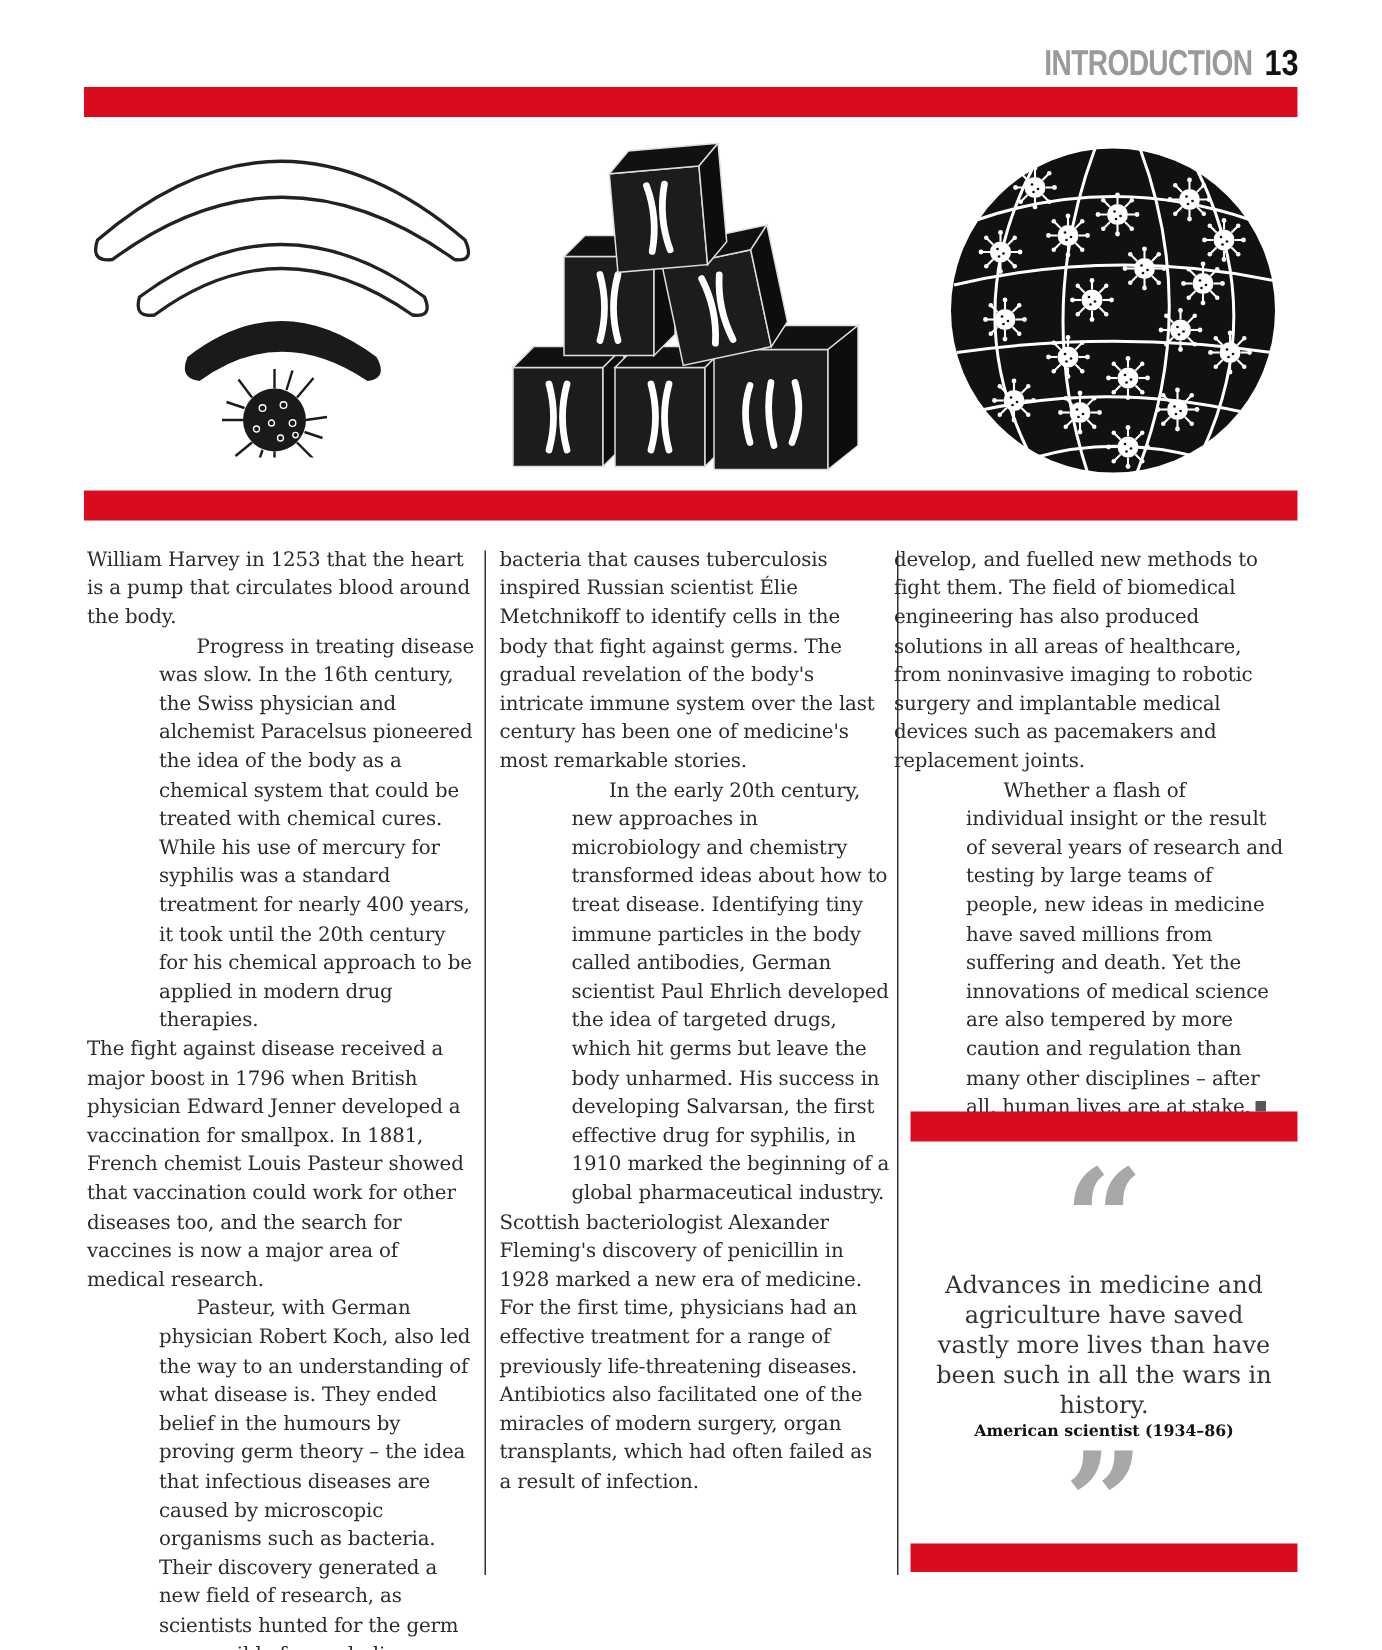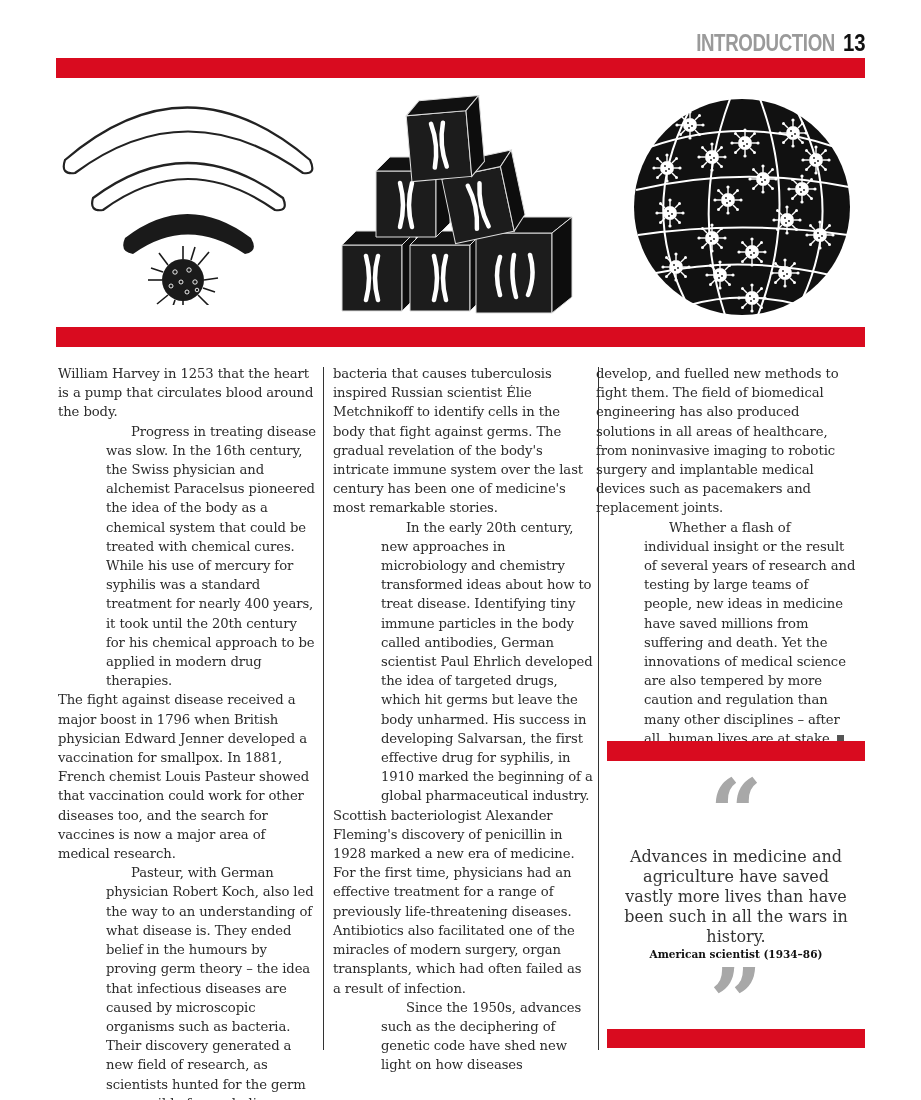--- a/index.html
+++ b/index.html
@@ -199,21 +199,20 @@
   <p>William Harvey in 1253 that the heart is a pump that circulates blood around the body.</p>
   <p class="indent">Progress in treating disease was slow. In the 16th century, the Swiss physician and alchemist Paracelsus pioneered the idea of the body as a chemical system that could be treated with chemical cures. While his use of mercury for syphilis was a standard treatment for nearly 400 years, it took until the 20th century for his chemical approach to be applied in modern drug therapies.</p>
   <p>The fight against disease received a major boost in 1796 when British physician Edward Jenner developed a vaccination for smallpox. In 1881, French chemist Louis Pasteur showed that vaccination could work for other diseases too, and the search for vaccines is now a major area of medical research.</p>
   <p class="indent">Pasteur, with German physician Robert Koch, also led the way to an understanding of what disease is. They ended belief in the humours by proving germ theory – the idea that infectious diseases are caused by microscopic organisms such as bacteria. Their discovery generated a new field of research, as scientists hunted for the germ responsible for each disease. Koch's isolation of the</p>
 </div>
 
 <div class="col col-2">
   <p>bacteria that causes tuberculosis inspired Russian scientist Élie Metchnikoff to identify cells in the body that fight against germs. The gradual revelation of the body's intricate immune system over the last century has been one of medicine's most remarkable stories.</p>
   <p class="indent">In the early 20th century, new approaches in microbiology and chemistry transformed ideas about how to treat disease. Identifying tiny immune particles in the body called antibodies, German scientist Paul Ehrlich developed the idea of targeted drugs, which hit germs but leave the body unharmed. His success in developing Salvarsan, the first effective drug for syphilis, in 1910 marked the beginning of a global pharmaceutical industry.</p>
   <p>Scottish bacteriologist Alexander Fleming's discovery of penicillin in 1928 marked a new era of medicine. For the first time, physicians had an effective treatment for a range of previously life-threatening diseases. Antibiotics also facilitated one of the miracles of modern surgery, organ transplants, which had often failed as a result of infection.</p>
-  <p class="indent">Since the 1950s, advances such as the deciphering of genetic code have shed new light on how diseases</p>
 </div>
 
 <div class="col col-3">
   <p>develop, and fuelled new methods to fight them. The field of biomedical engineering has also produced solutions in all areas of healthcare, from noninvasive imaging to robotic surgery and implantable medical devices such as pacemakers and replacement joints.</p>
   <p class="indent"><span>Whether a flash of individual insight or the result of several years of research and testing by large teams of people, new ideas in medicine have saved millions from suffering and death. Yet the innovations of medical science are also tempered by more caution and regulation than many other disciplines – after all, human lives are at stake.</span><span class="end-mark"></span></p>
 </div>
 
 <div class="band band-quote-top"></div>
 <div class="quote-box">
   <div class="quote-mark quote-open">“</div>

